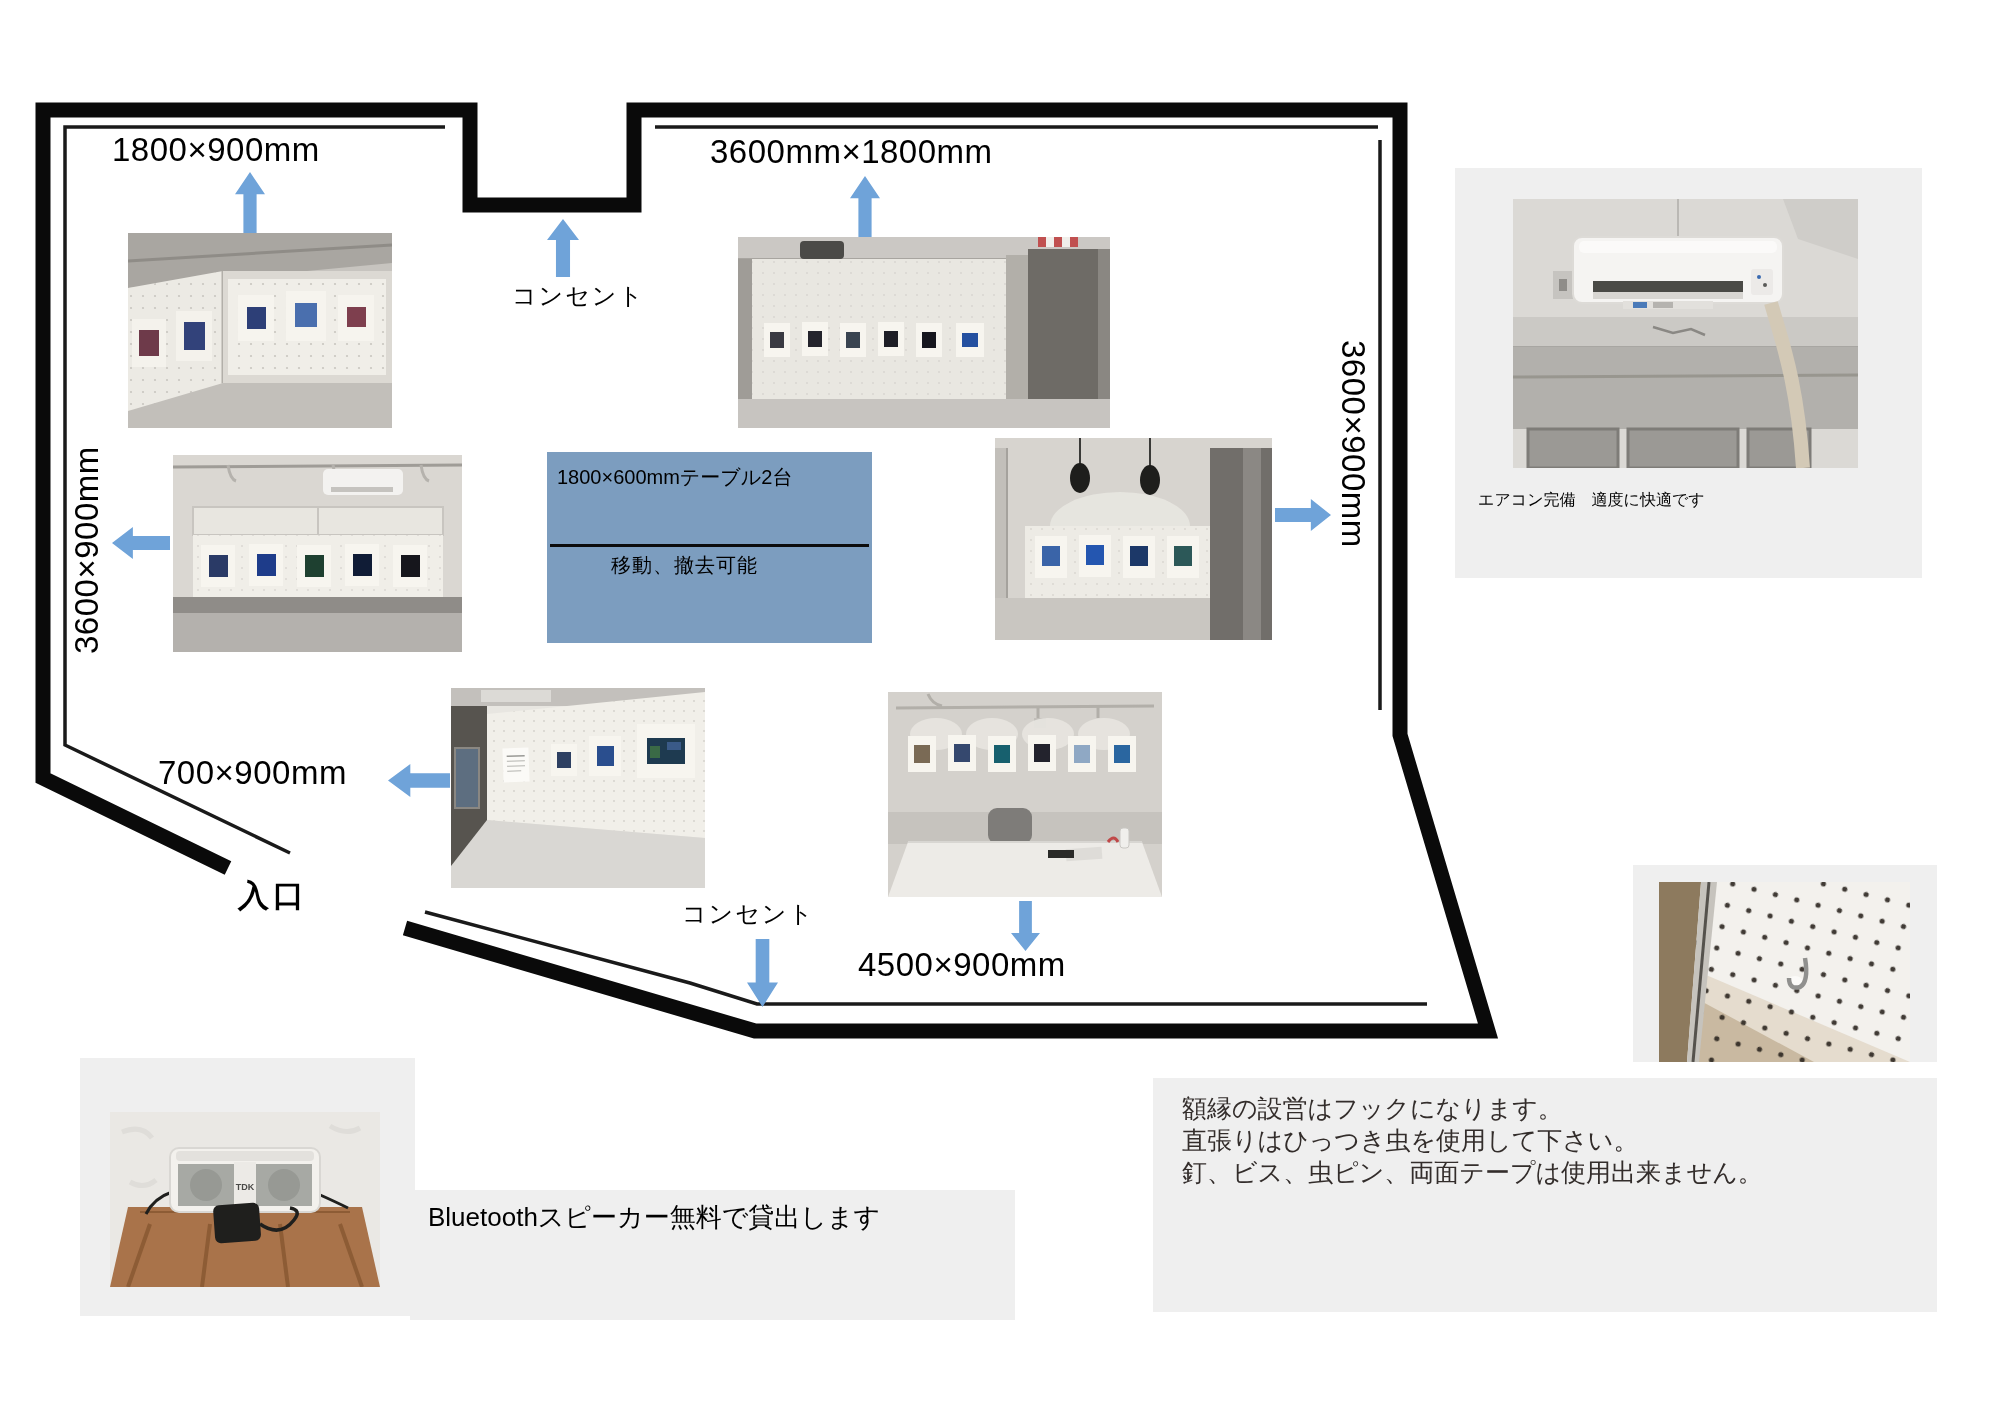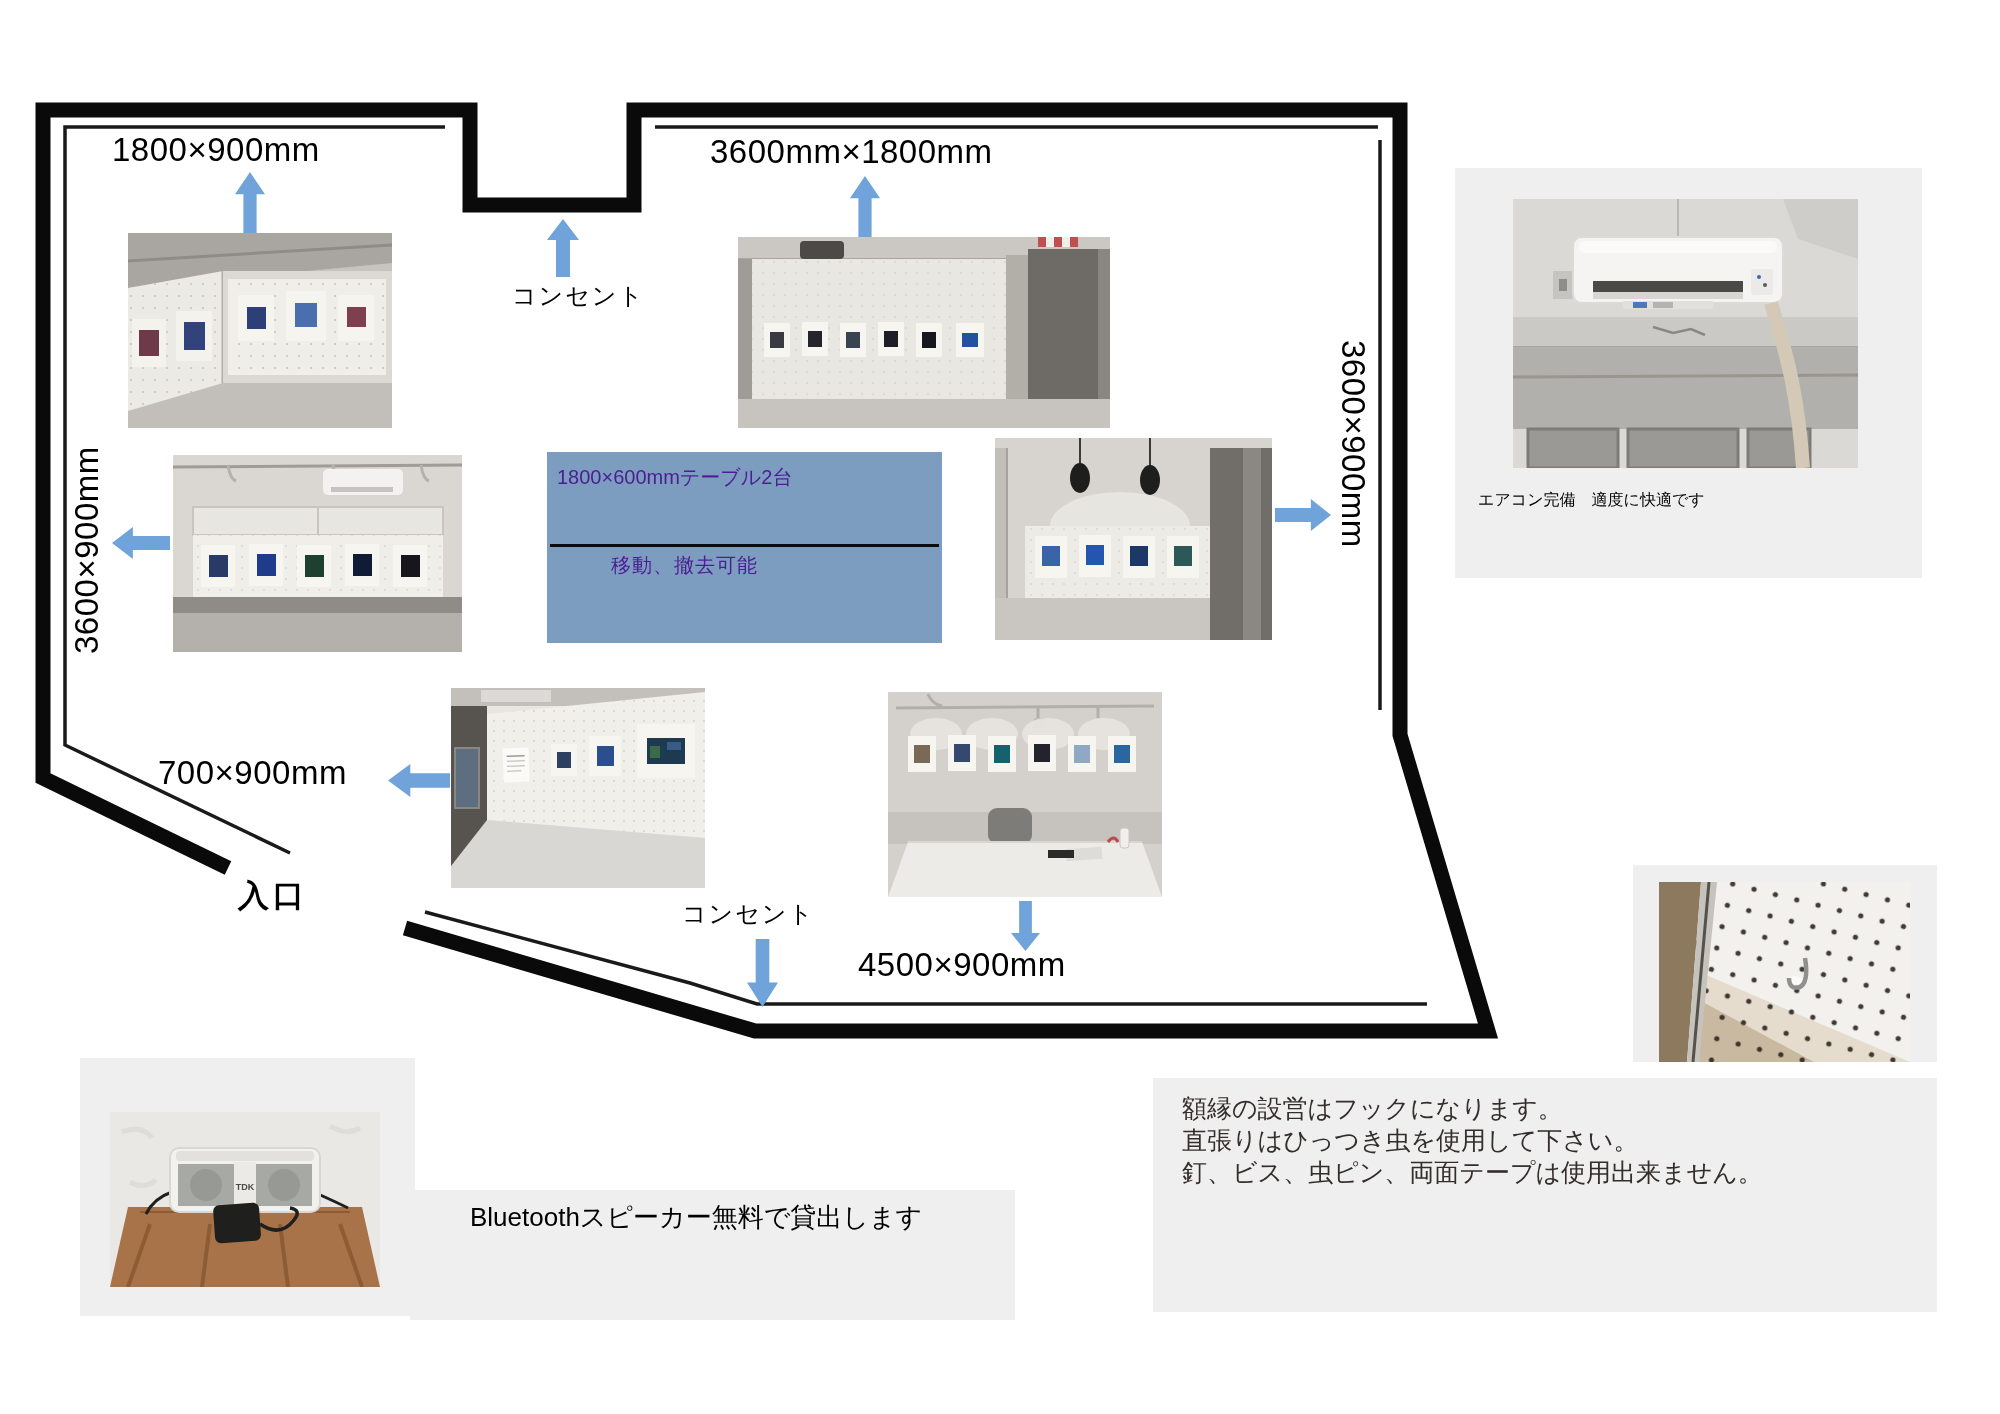--- a/index.html
+++ b/index.html
@@ -15,21 +15,21 @@
   .entrance{font-size:31px;font-weight:bold;letter-spacing:4px;}
   .rot{width:200px;height:36px;text-align:center;}
   .rot-l{transform:rotate(-90deg);}
   .rot-r{transform:rotate(90deg);}
   .arrow{position:absolute;background:var(--arrow);}
   .arrow-up{clip-path:polygon(50% 0%,100% 36%,72% 36%,72% 100%,28% 100%,28% 36%,0% 36%);}
   .arrow-down{clip-path:polygon(50% 100%,100% 64%,72% 64%,72% 0%,28% 0%,28% 64%,0% 64%);}
   .arrow-left{clip-path:polygon(0% 50%,36% 0%,36% 28%,100% 28%,100% 72%,36% 72%,36% 100%);}
   .arrow-right{clip-path:polygon(100% 50%,64% 0%,64% 28%,0% 28%,0% 72%,64% 72%,64% 100%);}
   .panel{position:absolute;background:var(--panel);}
-  .tablebox{position:absolute;left:547px;top:452px;width:395px;height:191px;background:var(--table);color:#4c1d95;}
+  .tablebox{position:absolute;left:547px;top:452px;width:325px;height:191px;background:var(--table);color:#000000;}
   .tablebox .l1{position:absolute;left:10px;top:12px;font-size:20px;}
   .tablebox .l2{position:absolute;left:64px;top:52px;font-size:20px;letter-spacing:1px;margin-top:48px;}
   .tablebox .divider{position:absolute;left:3px;right:3px;top:92px;height:3px;background:#0c0c0c;}
   .note{position:absolute;color:#332d2b;}
   .photo{position:absolute;display:block;}
   svg{display:block;}
 </style>
 </head>
 <body>
 
@@ -329,21 +329,21 @@
   <rect x="124" y="50" width="22" height="46" fill="#eceae6"></rect>
   <text x="135" y="78" font-size="9" font-weight="bold" text-anchor="middle" fill="#4a4a48">TDK</text>
   <g transform="rotate(-4 127 110)">
     <rect x="104" y="92" width="46" height="38" rx="6" fill="#1f1f1d"></rect>
   </g>
   <path d="M 150,112 q 20,14 34,-4 q 8,-10 -4,-12" stroke="#1f1f1d" stroke-width="3.5" fill="none"></path>
 </svg>
 
 <div class="note" style="left:1478px;top:490px;font-size:16px;white-space:nowrap;color:#000;">エアコン完備　適度に快適です</div>
 
-<div class="note" style="left:428px;top:1198px;font-size:26px;line-height:38px;color:#000;margin-left:42px;">
+<div class="note" style="left:428px;top:1198px;font-size:26px;line-height:38px;color:#000;">
   <div>Bluetoothスピーカー無料で貸出します</div>
 </div>
 
 <div class="note" style="left:1182px;top:1092px;font-size:25px;line-height:32px;">
   <div>額縁の設営はフックになります。</div>
   <div>直張りはひっつき虫を使用して下さい。</div>
   <div>釘、ビス、虫ピン、両面テープは使用出来ません。</div>
 </div>
 
 </body></html>

